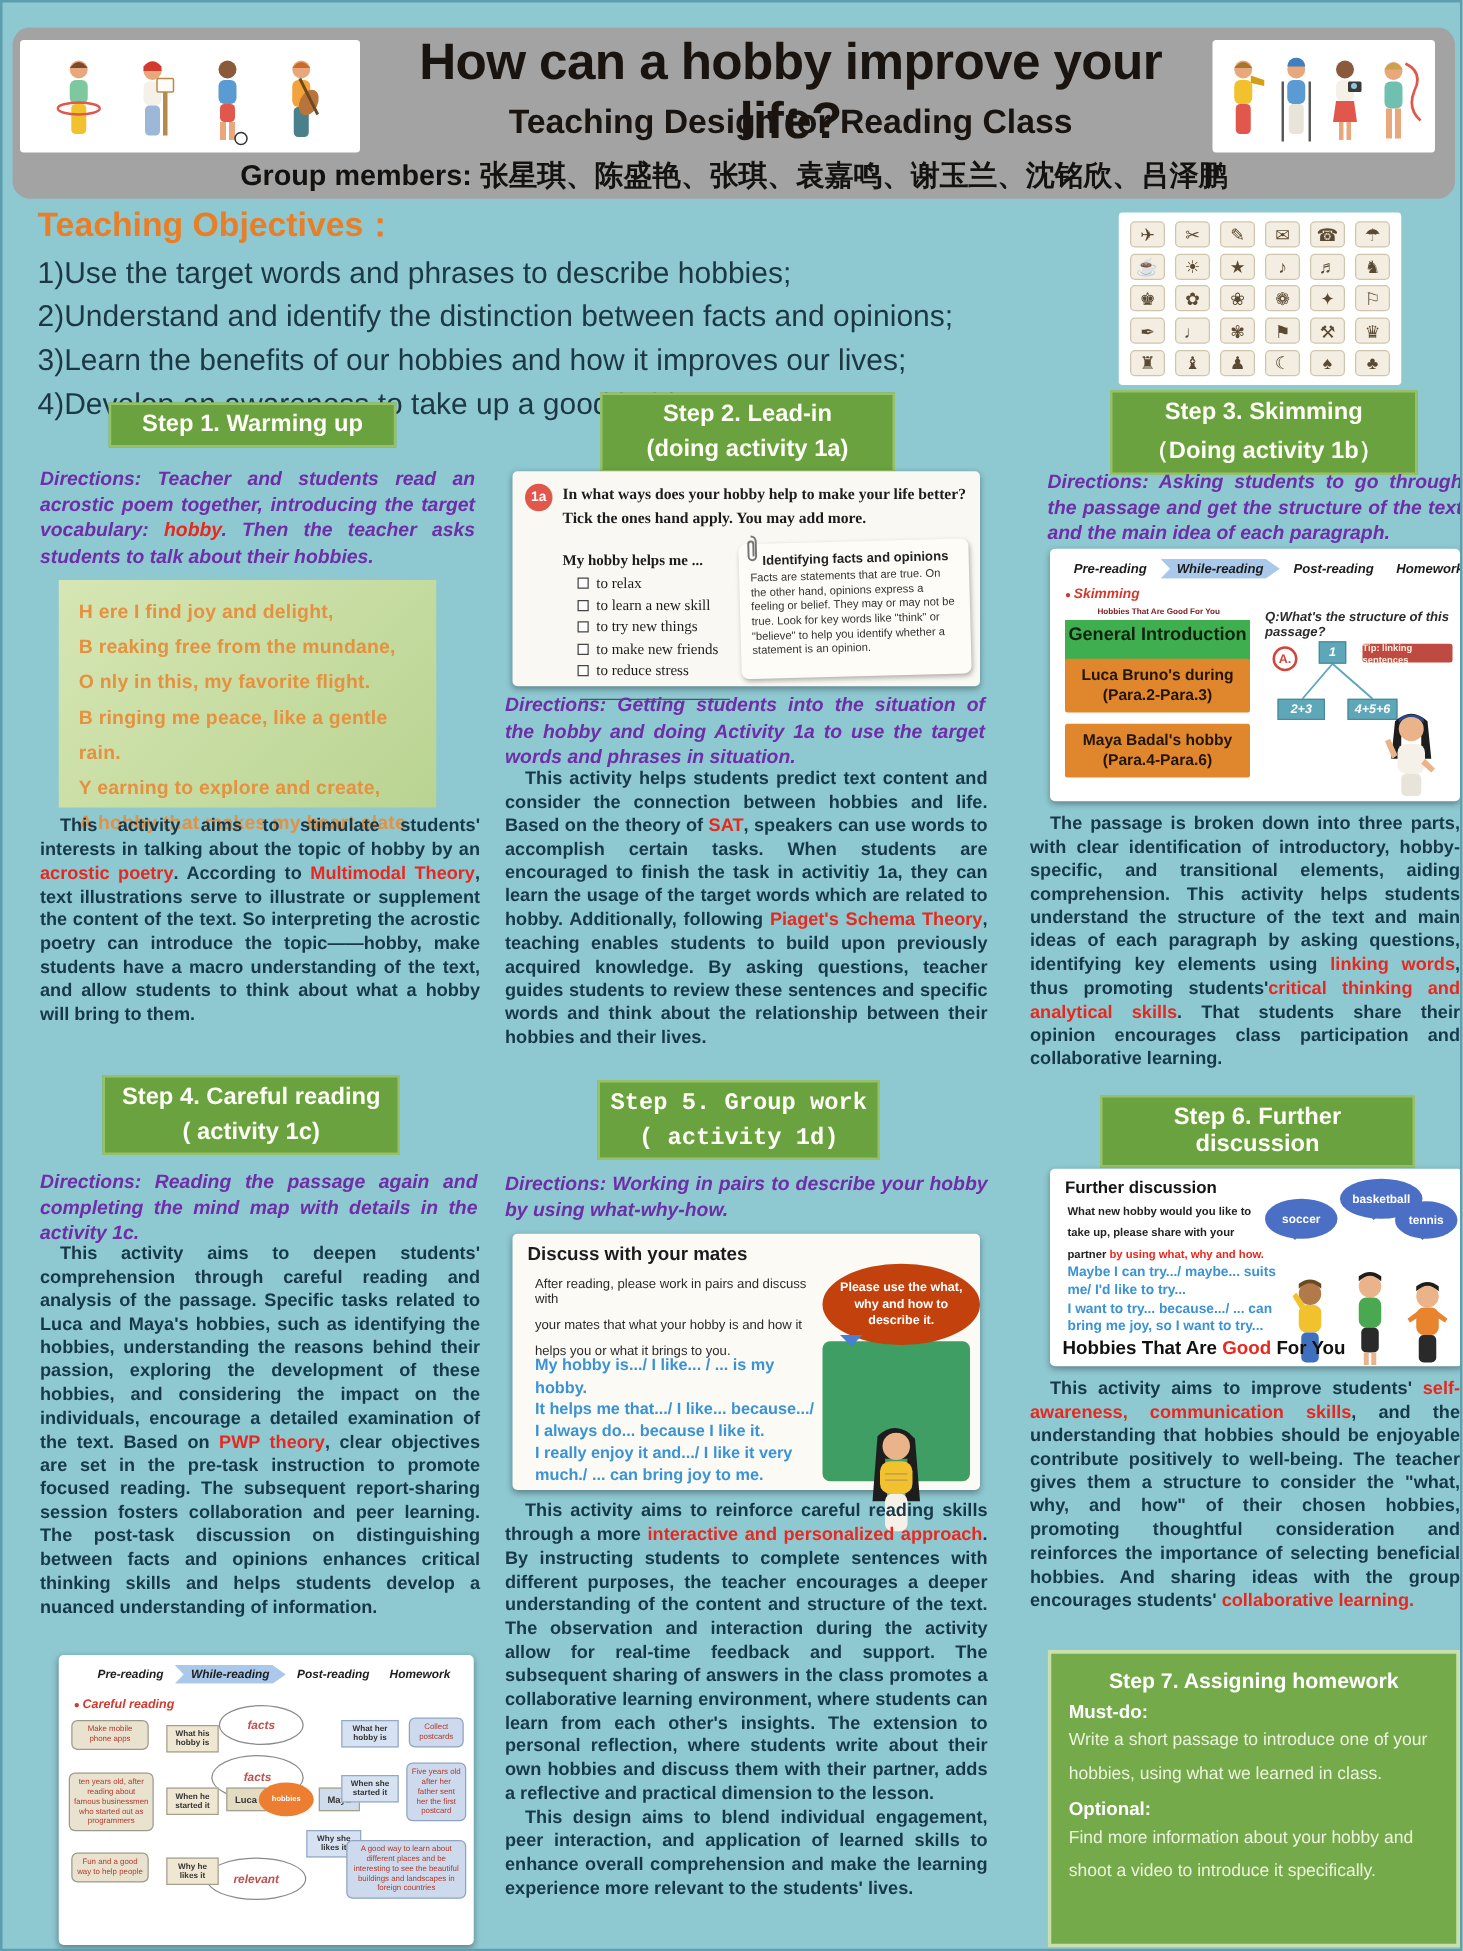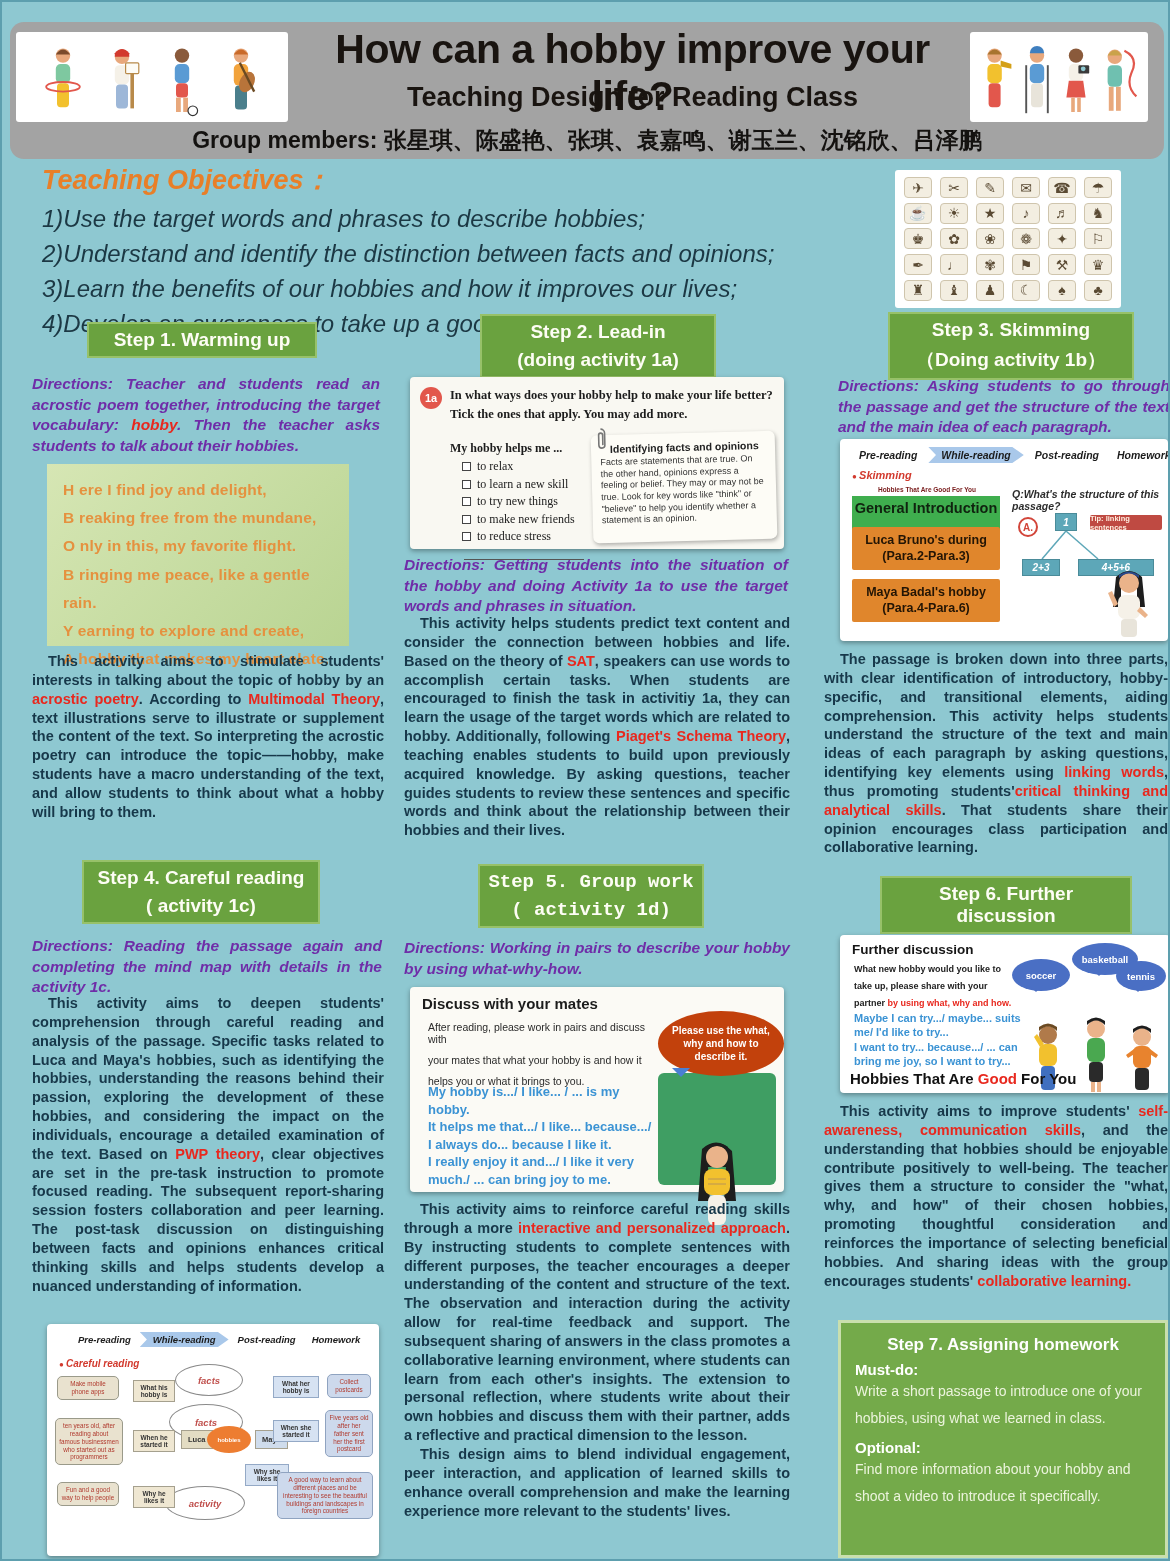--- a/index.html
+++ b/index.html
@@ -15,21 +15,21 @@
   .art-right{right:16px;width:178px;}
   .kid{height:72px;width:auto;}
   .main-title{position:absolute;left:285px;width:675px;top:4px;text-align:center;
     font-size:41px;font-weight:800;color:#191410;letter-spacing:-0.5px;}
   .sub-title{position:absolute;left:285px;width:675px;top:60px;text-align:center;
     font-size:27px;font-weight:700;color:#191410;}
   .members{position:absolute;left:0;right:0;top:103px;text-align:center;
     font-size:23px;font-weight:700;color:#141210;}
 
   
-  .objectives{position:absolute;top:160px;left:40px;width:860px;font-style:italic;}
+  .objectives{position:absolute;top:160px;left:28px;width:860px;}
   .obj-head{font-size:27px;font-weight:700;color:#e87f28;margin-bottom:4px;}
   .obj-line{font-size:24px;color:#1c3844;margin:7px 0;font-weight:500;}
 
   
   .icon-grid{position:absolute;top:168px;left:893px;width:226px;height:138px;background:#fff;
     border-radius:3px;display:grid;grid-template-columns:repeat(6,1fr);place-items:center;padding:5px;}
   .icon-tile{width:28px;height:21px;display:flex;align-items:center;justify-content:center;
     font-size:14px;color:#5a4a33;background:#f3eee1;border:1px solid #cfc5ad;border-radius:4px;}
 
   
@@ -294,41 +294,41 @@
   <div class="sheet mm">
     <div class="crumbs">
       <span class="crumb">Pre-reading</span>
       <span class="crumb active">While-reading</span>
       <span class="crumb">Post-reading</span>
       <span class="crumb">Homework</span>
     </div>
     <div class="red-bullet mm-bullet" style="position:absolute;">Careful reading</div>
     <div class="cloud" style="top:40px;left:128px;width:68px;height:32px;">facts</div>
     <div class="cloud" style="top:80px;left:122px;width:74px;height:36px;">facts</div>
-    <div class="cloud" style="top:162px;left:118px;width:80px;height:34px;">activity</div>
+    <div class="cloud" style="top:162px;left:118px;width:80px;height:34px;">relevant</div>
     <div class="mm-note" style="top:52px;left:10px;width:62px;">Make mobile phone apps</div>
     <div class="mm-note" style="top:94px;left:8px;width:68px;">ten years old, after reading about famous businessmen who started out as programmers</div>
     <div class="mm-note" style="top:158px;left:10px;width:62px;">Fun and a good way to help people</div>
     <div class="mm-label" style="top:56px;left:86px;width:42px;">What his hobby is</div>
     <div class="mm-label" style="top:106px;left:86px;width:42px;">When he started it</div>
     <div class="mm-label" style="top:162px;left:86px;width:42px;">Why he likes it</div>
     <div class="mm-person" style="top:106px;left:134px;">Luca</div>
     <div class="mm-center" style="top:102px;left:160px;width:44px;height:27px;">hobbies</div>
     <div class="mm-person blue" style="top:106px;left:208px;">Maya</div>
     <div class="mm-label blue" style="top:52px;left:226px;width:46px;">What her hobby is</div>
     <div class="mm-label blue" style="top:96px;left:226px;width:46px;">When she started it</div>
     <div class="mm-label blue" style="top:140px;left:198px;width:44px;">Why she likes it</div>
     <div class="mm-note blue" style="top:50px;left:280px;width:44px;">Collect postcards</div>
     <div class="mm-note blue" style="top:86px;left:278px;width:48px;">Five years old after her father sent her the first postcard</div>
     <div class="mm-note blue" style="top:148px;left:230px;width:96px;">A good way to learn about different places and be interesting to see the beautiful buildings and landscapes in foreign countries</div>
   </div>
 
   <div class="sheet a1a">
     <div class="badge-1a">1a</div>
-    <div class="prompt">In what ways does your hobby help to make your life better? Tick the ones that apply. You may add more.</div>
+    <div class="prompt">In what ways does your hobby help to make your life better? Tick the ones hand apply. You may add more.</div>
     <div class="hobby-list">
       <div class="hl-title">My hobby helps me ...</div>
       <div>
           <div class="hl-item">
             <span class="cbox"></span>
             <span>to relax</span>
           </div>
           <div class="hl-item">
             <span class="cbox"></span>
             <span>to learn a new skill</span>
@@ -407,21 +407,21 @@
     <div class="skim-orange" style="top:88px;"><span>Luca Bruno's during</span><br><span>(Para.2-Para.3)</span></div>
     <div class="skim-orange" style="top:140px;"><span>Maya Badal's hobby</span><br><span>(Para.4-Para.6)</span></div>
     <div class="skim-q">Q:What's the structure of this passage?</div>
     <div class="ansA">A.</div>
     <svg class="treelines" width="328" height="202">
         <line x1="226" y1="92" x2="202" y2="120" stroke="#5da7b8" stroke-width="1.5"></line>
         <line x1="226" y1="92" x2="258" y2="120" stroke="#5da7b8" stroke-width="1.5"></line>
       </svg>
     <div class="tnode" style="top:74px;left:215px;width:22px;height:18px;">1</div>
     <div class="tnode" style="top:120px;left:182px;width:38px;height:17px;">2+3</div>
-    <div class="tnode" style="top:120px;left:238px;width:76px;height:17px;">4+5+6</div>
+    <div class="tnode" style="top:120px;left:238px;width:40px;height:17px;">4+5+6</div>
     <div class="tip">Tip: linking sentences</div>
     <svg class="skim-girl" width="58" height="70" viewBox="0 0 58 70">
         <path d="M16 10 q13 -12 26 0 l3 30 -8 0 0 -18 -16 0 0 18 -8 0 z" fill="#1d1d1d"></path>
         <circle cx="29" cy="16" r="10" fill="#eab38a"></circle>
         <path d="M19 11 q10 -9 20 0 l0 -3 q-10 -7 -20 0 z" fill="#2b4a8c"></path>
         <rect x="18" y="28" width="22" height="24" rx="7" fill="#f5f1e8"></rect>
         <rect x="21" y="52" width="16" height="18" rx="4" fill="#e8e4da"></rect>
         <path d="M14 40 l-6 -14 4 -2 6 13 z" fill="#eab38a"></path>
         <path d="M40 40 l8 8 -3 3 -8 -7 z" fill="#eab38a"></path>
       </svg>

